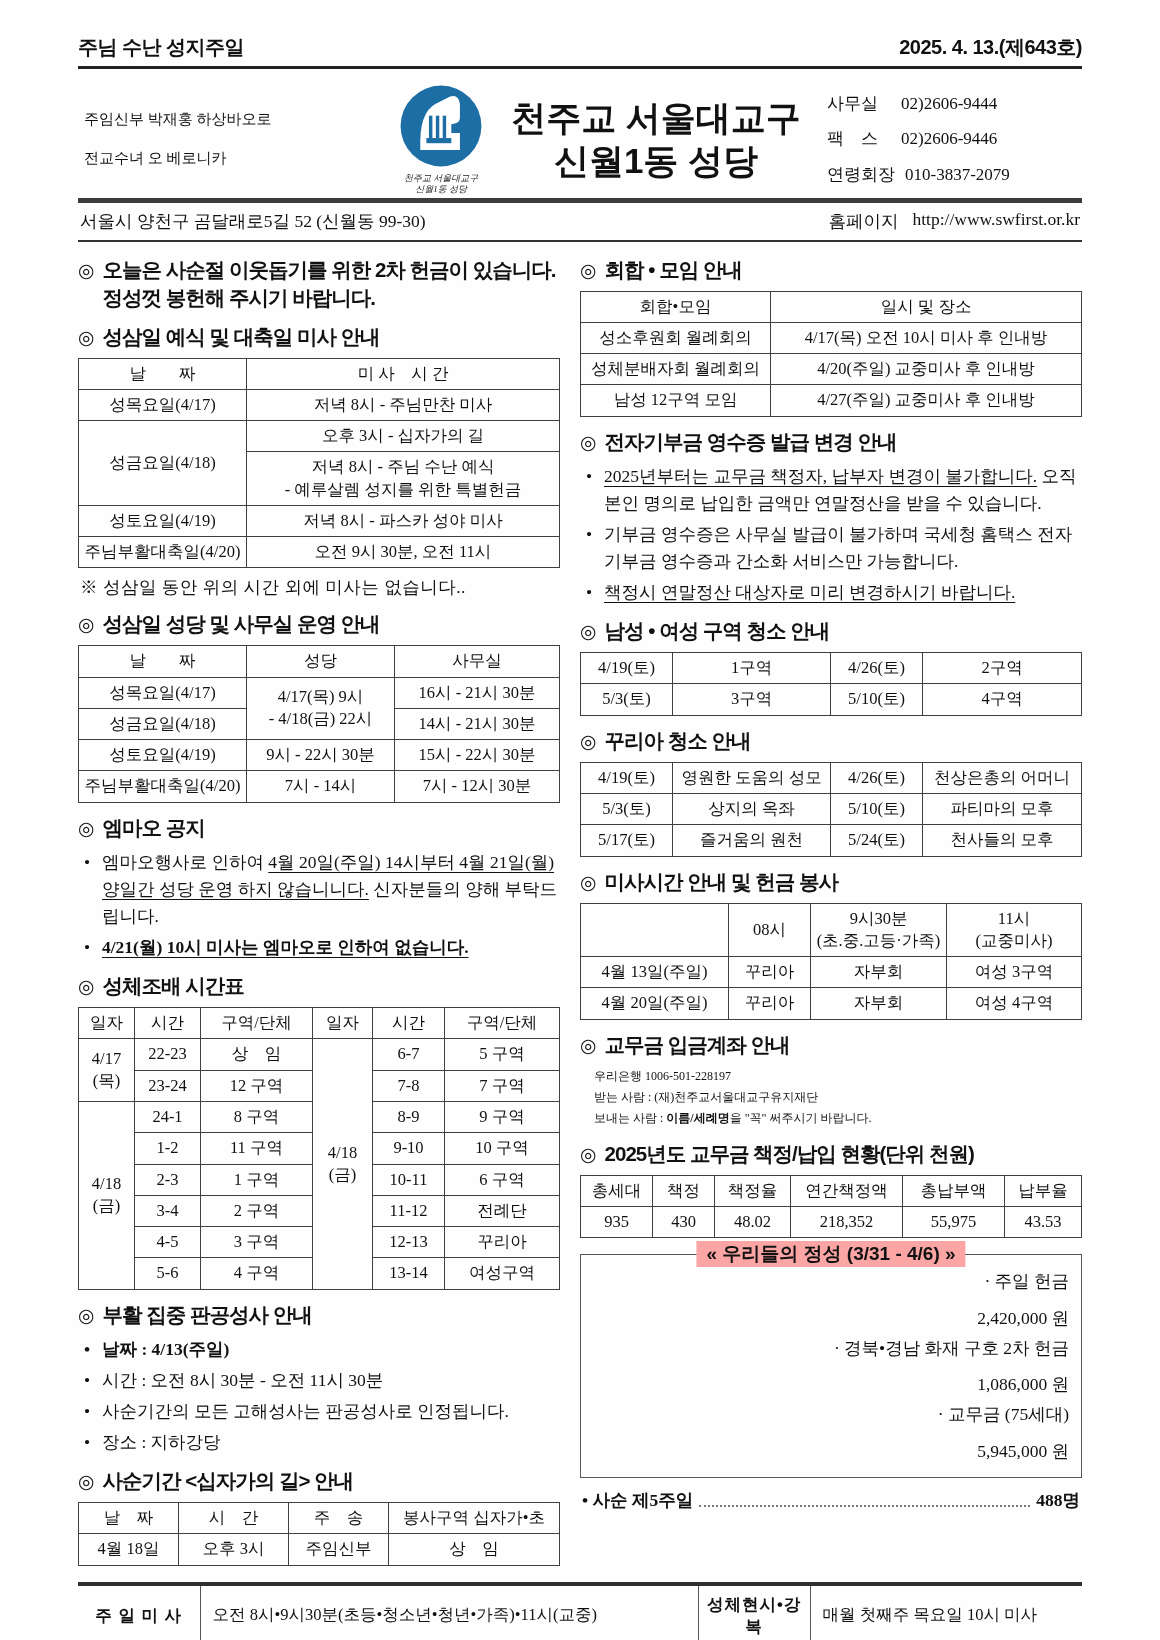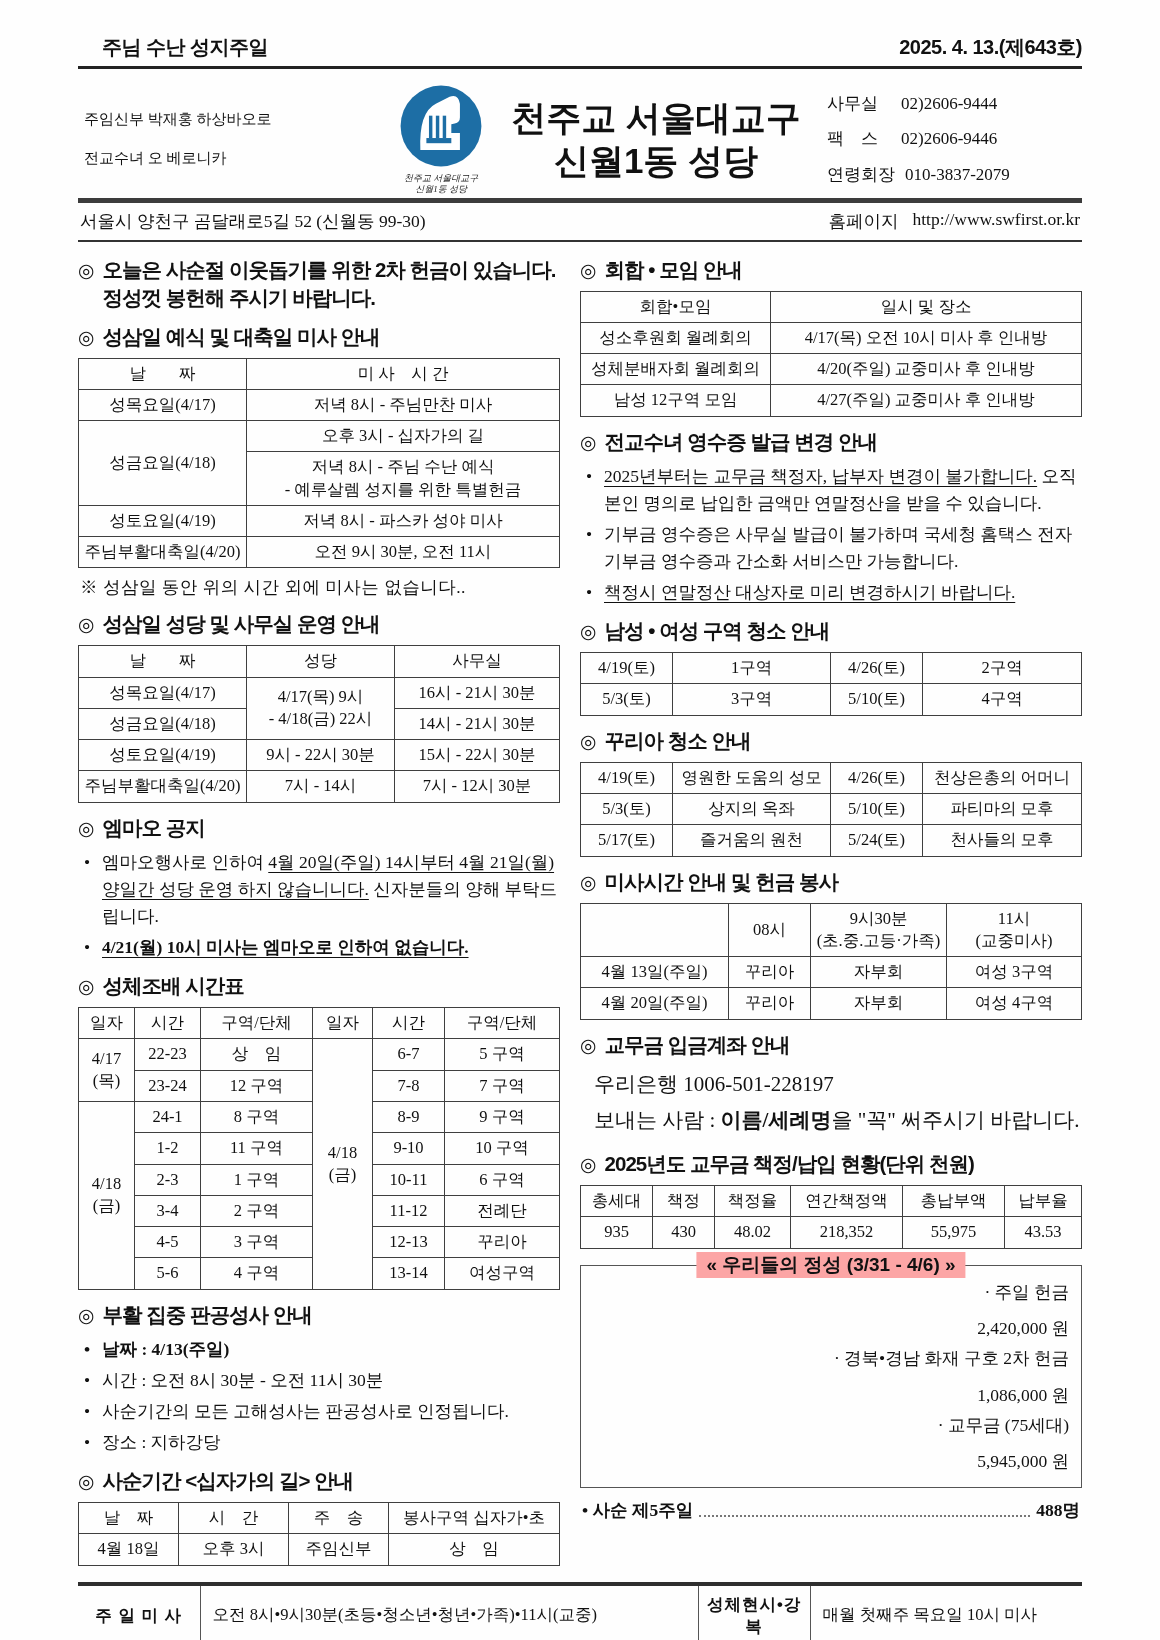--- a/index.html
+++ b/index.html
@@ -8,21 +8,21 @@
   .page {
     width:1160px; height:1640px; background:#fefefe; color:#111;
     font-family:"Liberation Serif","DejaVu Serif",serif;
     padding:34px 78px 0 78px; overflow:hidden; position:relative;
   }
   
   .masthead { display:flex; justify-content:space-between; align-items:flex-end;
     border-bottom:3px solid #222; padding-bottom:5px; }
   .masthead .mh-title, .masthead .mh-issue {
     font-family:"Liberation Sans","DejaVu Sans",sans-serif; font-weight:bold;
-    font-size:20px; letter-spacing:-0.5px;margin-left:24px; }
+    font-size:20px; letter-spacing:-0.5px; }
   
   .hdr { display:grid; grid-template-columns:285px 1fr 255px; align-items:center;
     padding:14px 0 2px 0; }
   .hdr-left { font-size:15px; line-height:2.6; padding-left:6px; }
   .hdr-center { display:flex; align-items:center; justify-content:center; gap:18px; }
   .logo-wrap { text-align:center; width:104px; }
   .logo-cap { font-size:9px; line-height:1.25; color:#222; font-style:italic; }
   .parish-title { font-family:"Liberation Sans","DejaVu Sans",sans-serif;
     font-weight:bold; font-size:35px; letter-spacing:0px; text-align:center; line-height:1.25; }
   .hdr-right { font-size:17px; line-height:2.1; }
@@ -373,21 +373,21 @@
       </tr>
       <tr>
         <td>남성 12구역 모임</td>
         <td>4/27(주일) 교중미사 후 인내방</td>
       </tr>
     </tbody>
         </table>
 
     <div class="sec-h">
       <span class="mk">◎</span>
-      <span>전교수녀 영수증 발급 변경 안내</span>
+      <span>전자기부금 영수증 발급 변경 안내</span>
     </div>
     <div class="bullets">
       <div class="bullet">
         <span class="u">2025년부터는 교무금 책정자, 납부자 변경이 불가합니다.</span><span> 오직 본인 명의로 납입한 금액만 연말정산을 받을 수 있습니다.</span>
       </div>
       <div class="bullet">기부금 영수증은 사무실 발급이 불가하며 국세청 홈택스 전자기부금 영수증과 간소화 서비스만 가능합니다.</div>
       <div class="bullet">
         <span class="u">책정시 연말정산 대상자로 미리 변경하시기 바랍니다.</span>
       </div>
     </div>
@@ -484,22 +484,23 @@
         <td>자부회</td>
         <td>여성 4구역</td>
       </tr>
     </tbody>
         </table>
 
     <div class="sec-h">
       <span class="mk">◎</span>
       <span>교무금 입금계좌 안내</span>
     </div>
-    <div style="font-size:21px; line-height:1.75; margin-left:14px;">
+    <div style="font-size:12px; line-height:1.75; margin-left:14px;">
       <div>우리은행 1006-501-228197</div>
+      <div>받는 사람 : (재)천주교서울대교구유지재단</div>
       <div>
         <span>보내는 사람 : </span><span class="b">이름/세례명</span><span>을 "꼭" 써주시기 바랍니다.</span>
       </div>
     </div>
 
     <div class="sec-h">
       <span class="mk">◎</span>
       <span>2025년도 교무금 책정/납입 현황(단위 천원)</span>
     </div>
     <table>

